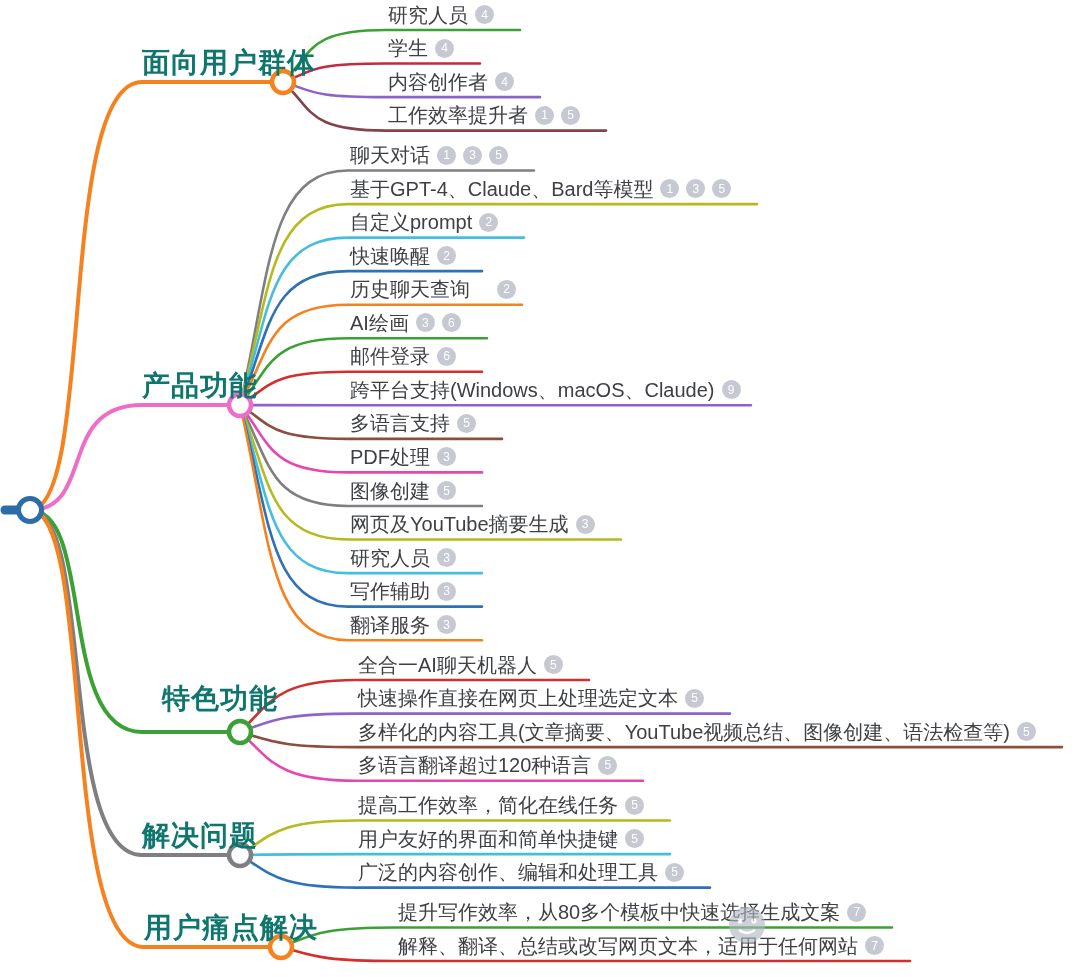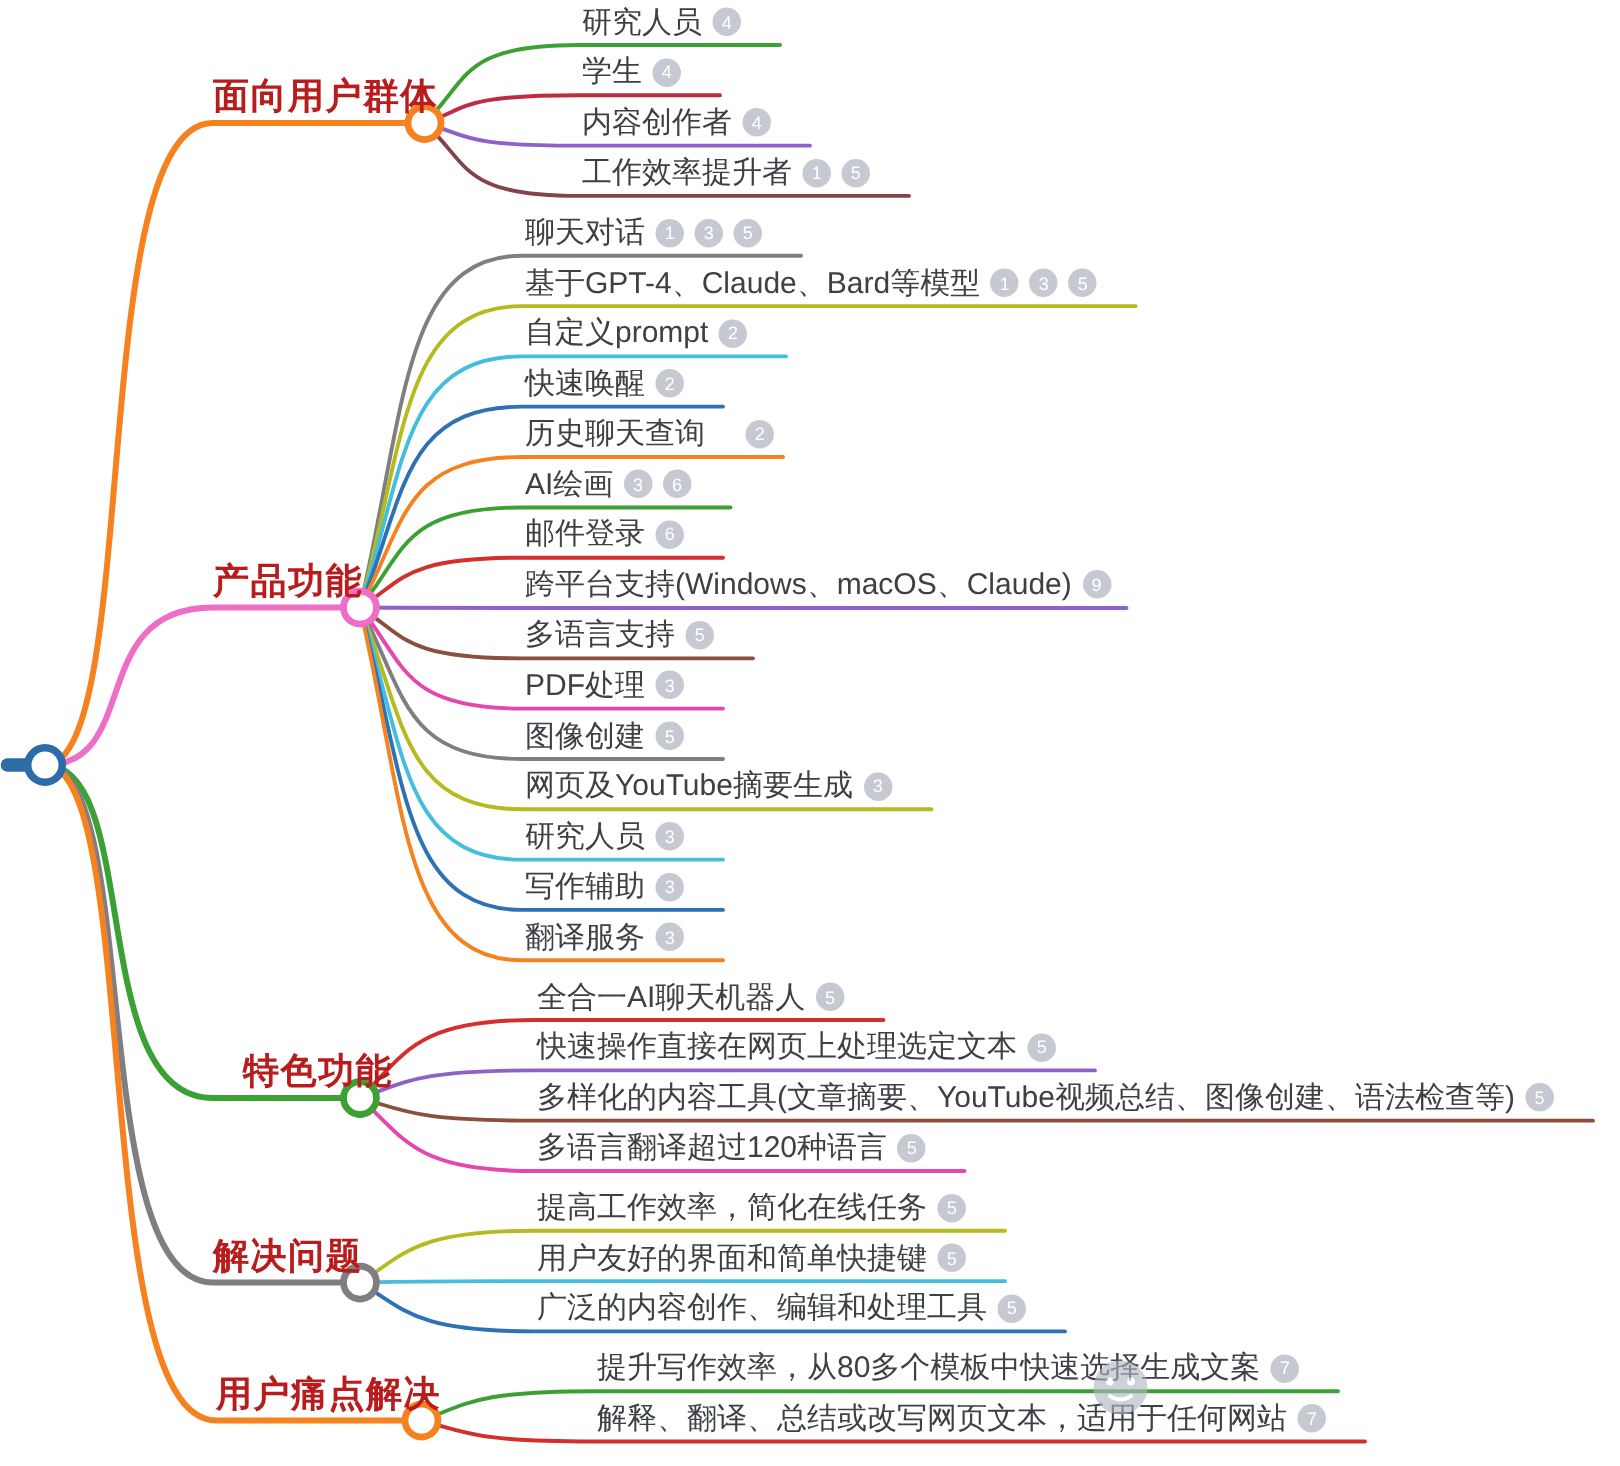--- a/index.html
+++ b/index.html
@@ -2,21 +2,21 @@
 <html><head>
 <meta charset="utf-8">
 <style>
   html,body{margin:0;padding:0;background:#fff;}
   #map{
     position:relative;width:1080px;height:977px;overflow:hidden;background:#fff;
     font-family:"Liberation Sans","DejaVu Sans",sans-serif;
   }
   #links{position:absolute;left:0;top:0;width:1080px;height:977px;}
   .branch-label{
-    position:absolute;font-size:24px;font-weight:bold;color:#b91c1c;
+    position:absolute;font-size:28px;font-weight:bold;color:#0f766e;
     line-height:1;white-space:nowrap;letter-spacing:1px;
   }
   .leaf{
     position:absolute;display:flex;align-items:center;white-space:nowrap;line-height:1.1;
   }
   .leaf .txt{font-size:20px;color:#3f4045;}
   .badge{
     display:inline-flex;align-items:center;justify-content:center;
     width:19px;height:19px;border-radius:50%;margin-left:7px;flex:0 0 auto;
     background:#c7c9d2;color:#ffffff;font-size:12px;line-height:1;
@@ -150,21 +150,21 @@
         <span class="badge">3</span>
       </div>
       <div class="leaf" style="left: 350px; bottom: 374.85px;">
         <span class="txt">写作辅助</span>
         <span class="badge">3</span>
       </div>
       <div class="leaf" style="left: 350px; bottom: 341.3px;">
         <span class="txt">翻译服务</span>
         <span class="badge">3</span>
       </div>
-      <div class="branch-label" style="left: 142px; bottom: 250px; padding-left: 20px;">特色功能</div>
+      <div class="branch-label" style="left: 142px; bottom: 264px; padding-left: 20px;">特色功能</div>
       <div class="leaf" style="left: 358px; bottom: 301.45px;">
         <span class="txt">全合一AI聊天机器人</span>
         <span class="badge">5</span>
       </div>
       <div class="leaf" style="left: 358px; bottom: 267.9px;">
         <span class="txt">快速操作直接在网页上处理选定文本</span>
         <span class="badge">5</span>
       </div>
       <div class="leaf" style="left: 358px; bottom: 234.35px;">
         <span class="txt">多样化的内容工具(文章摘要、YouTube视频总结、图像创建、语法检查等)</span>

